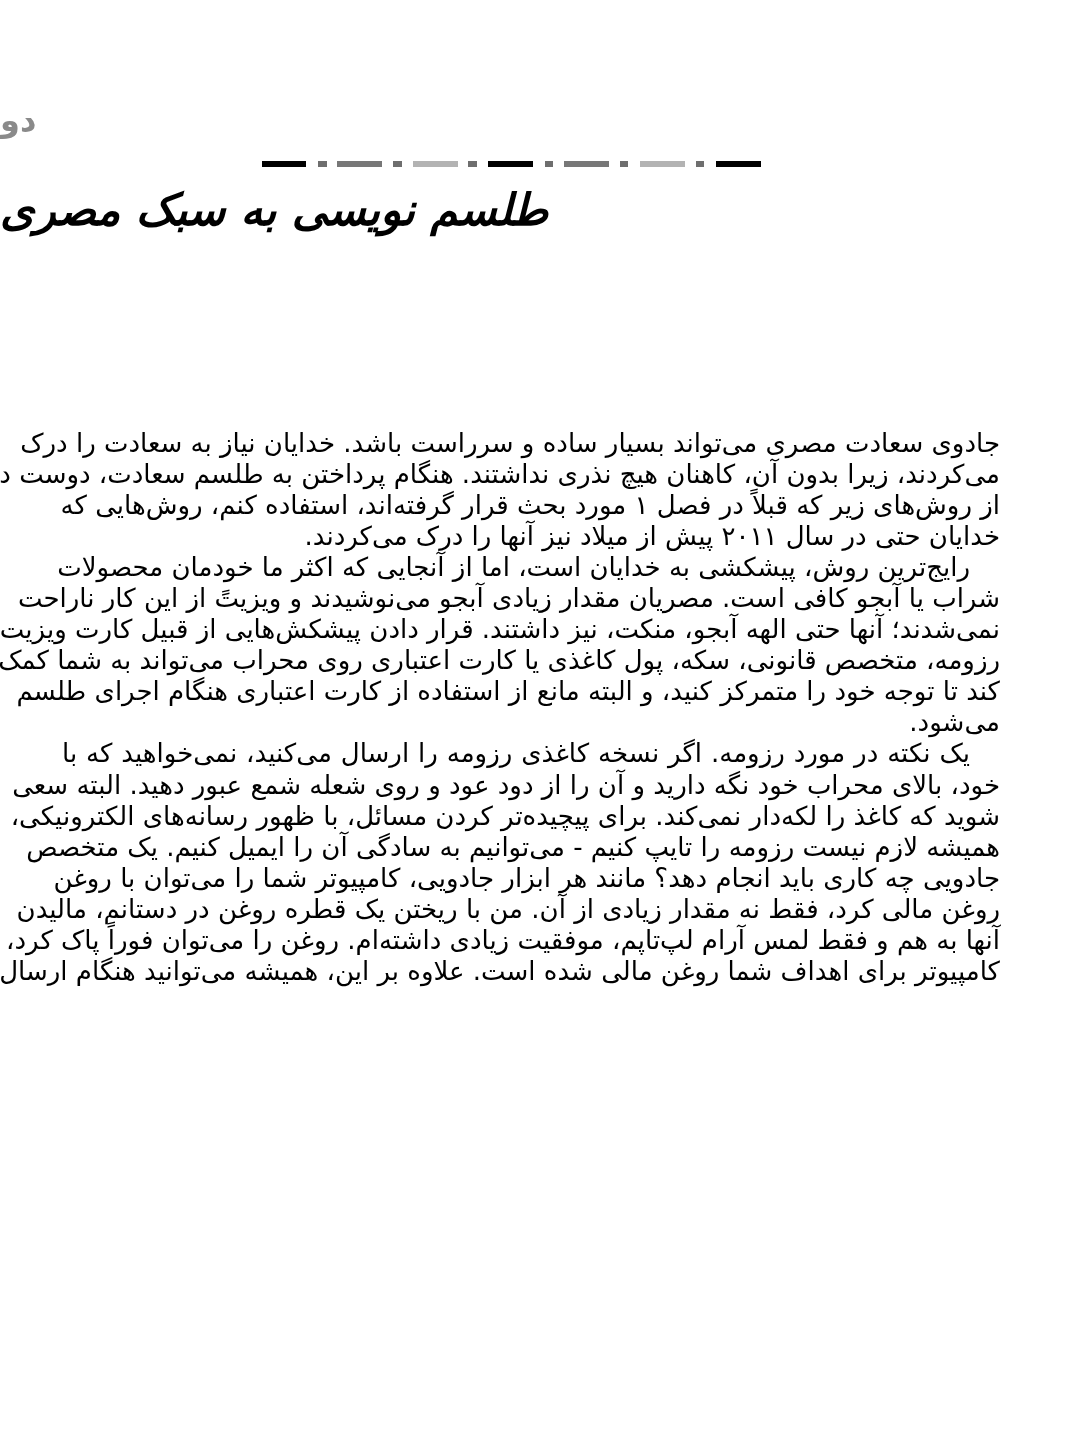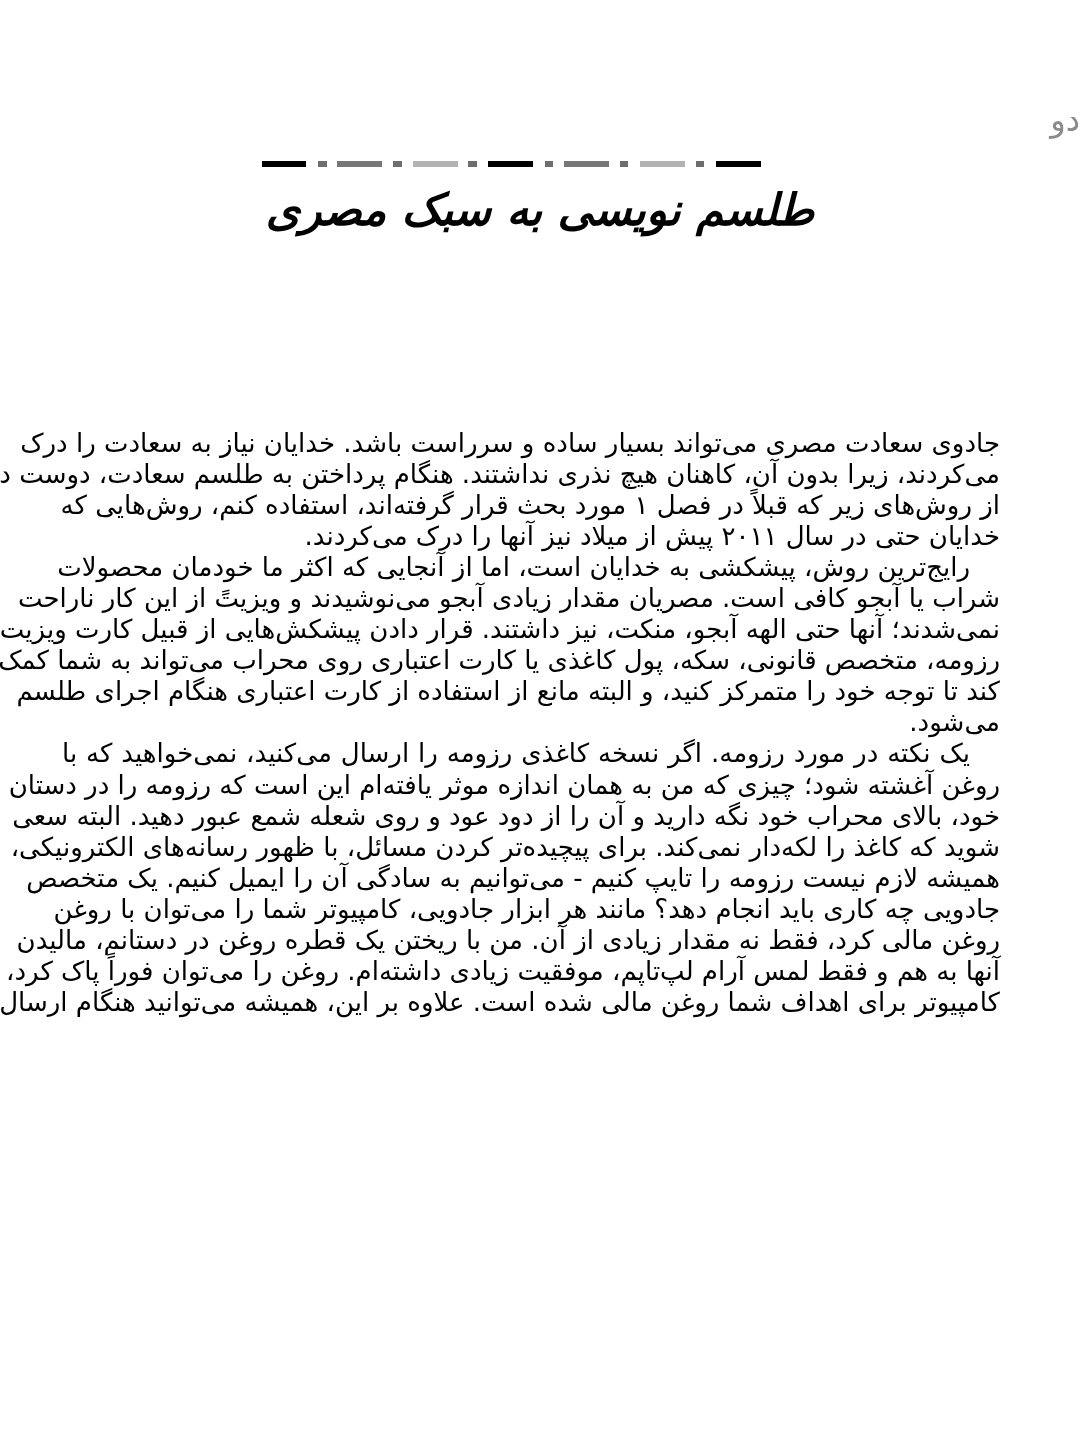--- a/index.html
+++ b/index.html
@@ -1,23 +1,23 @@
 <!DOCTYPE html>
 <html><head>
 <meta charset="utf-8">
 <style>
   html, body { margin: 0; padding: 0; background: #ffffff; }
   body { width: 1080px; height: 1438px; position: relative; overflow: hidden;
          font-family: "DejaVu Sans", "Liberation Sans", sans-serif; color: #000; }
   .page { position: absolute; inset: 0; }
-  .chapter-number { position: absolute; top: 100px; left: 0; width: 1080px; text-align: right;
-         font-size: 32px; font-weight: normal; color: #8a8a8a; direction: rtl; line-height: 40px; }
+  .chapter-number { position: absolute; top: 100px; left: 0; width: 1080px; text-align: left;
+         font-size: 32px; font-weight: bold; color: #8a8a8a; direction: rtl; line-height: 40px; }
   .divider { position: absolute; top: 161px; left: 0; width: 1080px; height: 6px; }
   .divider span { position: absolute; top: 0; height: 6px; }
-  .chapter-title { position: absolute; top: 180px; left: 0; width: 1080px; text-align: center;
+  .chapter-title { position: absolute; top: 180px; left: 0; width: 1080px; text-align: left;
          font-size: 44px; font-weight: bold; font-style: italic; direction: rtl; line-height: 60px;
          letter-spacing: 0px; }
   .body-text { position: absolute; top: 428px; left: 62px; width: 938px; direction: rtl; }
   .line { display: block; height: 31.05px; line-height: 31px; font-size: 26px;
           text-align: justify; text-align-last: justify; white-space: nowrap; overflow: visible; }
   .line.last { text-align-last: right; }
   .line.indent { padding-right: 30px; }
 </style>
 </head>
 <body>
@@ -57,21 +57,20 @@
       <span class="line indent">رایج‌ترین روش، پیشکشی به خدایان است، اما از آنجایی که اکثر ما خودمان محصولات</span>
       <span class="line">شراب یا آبجو کافی است. مصریان مقدار زیادی آبجو می‌نوشیدند و ویزیتً از این کار ناراحت</span>
       <span class="line">نمی‌شدند؛ آنها حتی الهه آبجو، منکت، نیز داشتند. قرار دادن پیشکش‌هایی از قبیل کارت ویزیت،</span>
       <span class="line">رزومه، متخصص قانونی، سکه، پول کاغذی یا کارت اعتباری روی محراب می‌تواند به شما کمک</span>
       <span class="line">کند تا توجه خود را متمرکز کنید، و البته مانع از استفاده از کارت اعتباری هنگام اجرای طلسم</span>
       <span class="line last">می‌شود.</span>
     </div>
 
     <div>
       <span class="line indent">یک نکته در مورد رزومه. اگر نسخه کاغذی رزومه را ارسال می‌کنید، نمی‌خواهید که با</span>
-      <span class="line">روغن آغشته شود؛ چیزی که من به همان اندازه موثر یافته‌ام این است که رزومه را در دستان</span>
       <span class="line">خود، بالای محراب خود نگه دارید و آن را از دود عود و روی شعله شمع عبور دهید. البته سعی</span>
       <span class="line">شوید که کاغذ را لکه‌دار نمی‌کند. برای پیچیده‌تر کردن مسائل، با ظهور رسانه‌های الکترونیکی،</span>
       <span class="line">همیشه لازم نیست رزومه را تایپ کنیم - می‌توانیم به سادگی آن را ایمیل کنیم. یک متخصص</span>
       <span class="line">جادویی چه کاری باید انجام دهد؟ مانند هر ابزار جادویی، کامپیوتر شما را می‌توان با روغن</span>
       <span class="line">روغن مالی کرد، فقط نه مقدار زیادی از آن. من با ریختن یک قطره روغن در دستانم، مالیدن</span>
       <span class="line">آنها به هم و فقط لمس آرام لپ‌تاپم، موفقیت زیادی داشته‌ام. روغن را می‌توان فوراً پاک کرد، اما</span>
       <span class="line">کامپیوتر برای اهداف شما روغن مالی شده است. علاوه بر این، همیشه می‌توانید هنگام ارسال</span>
     </div>
   </div>
 

